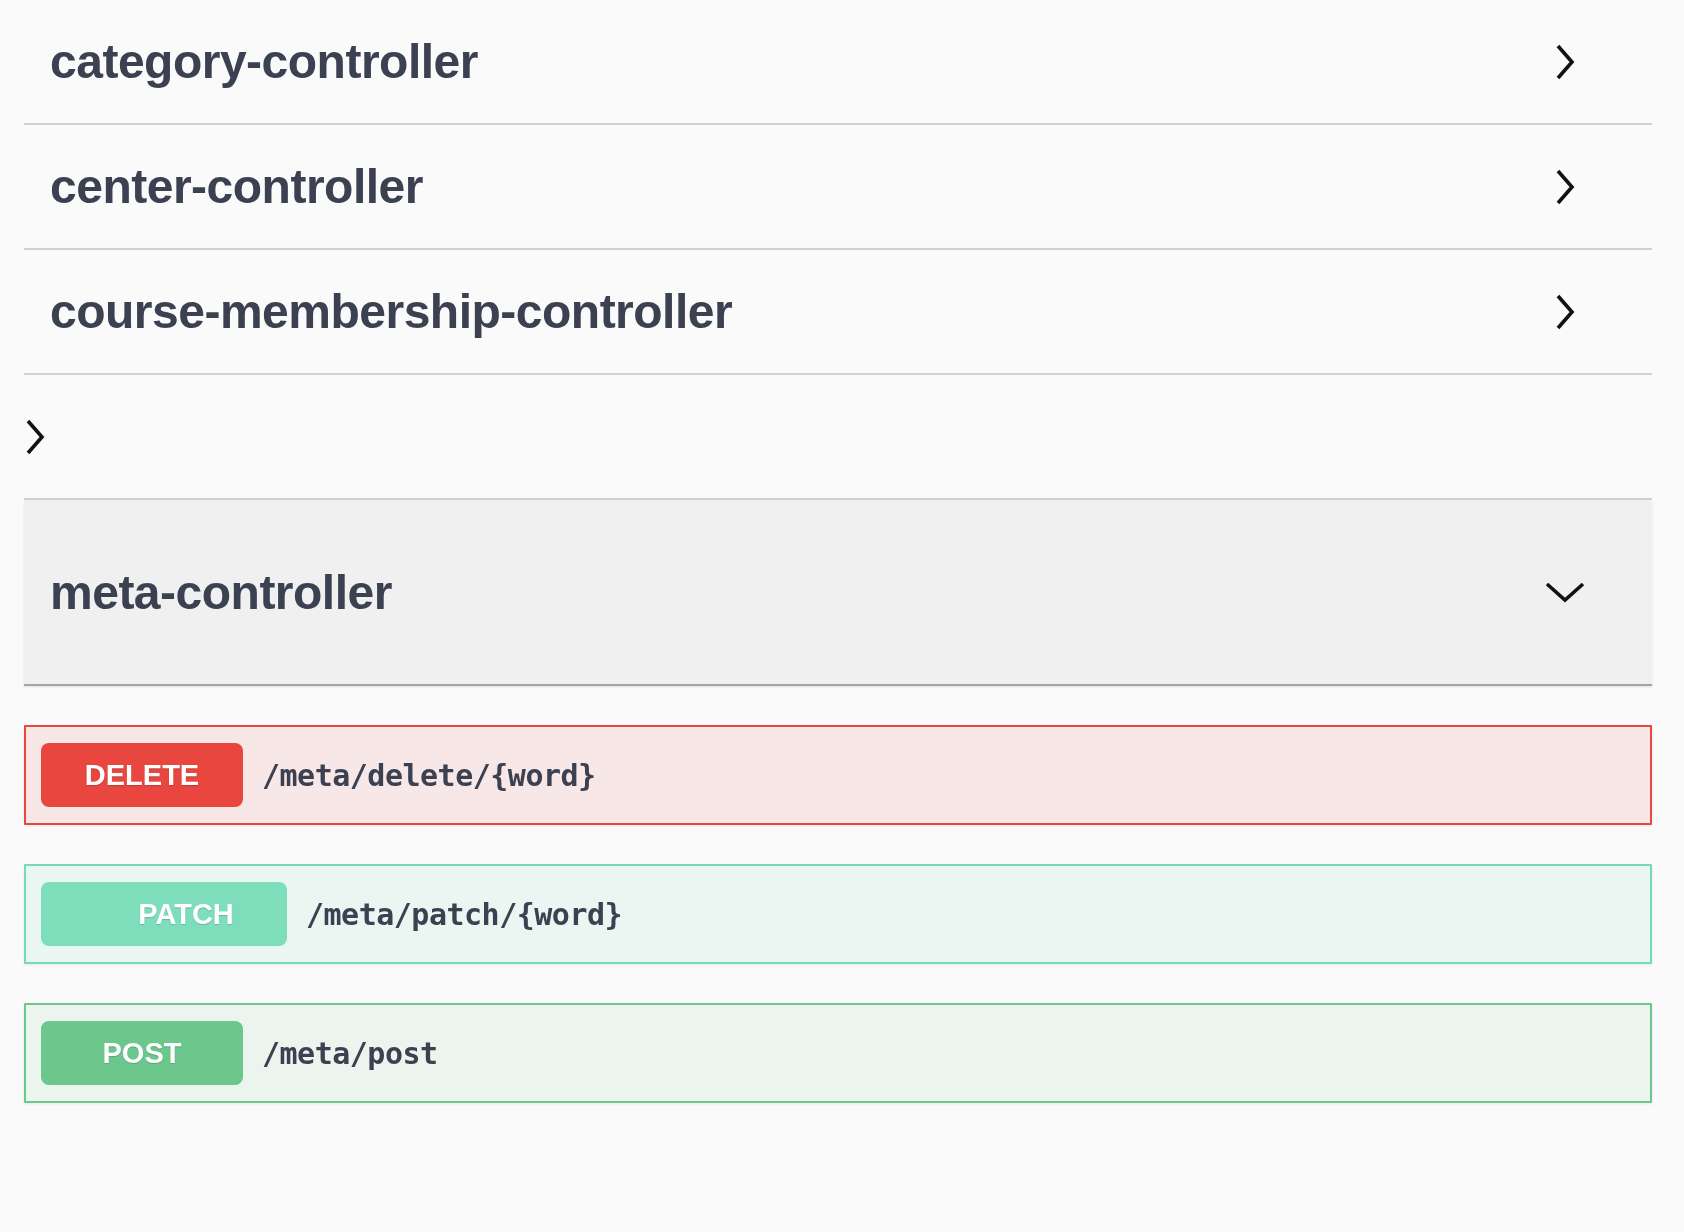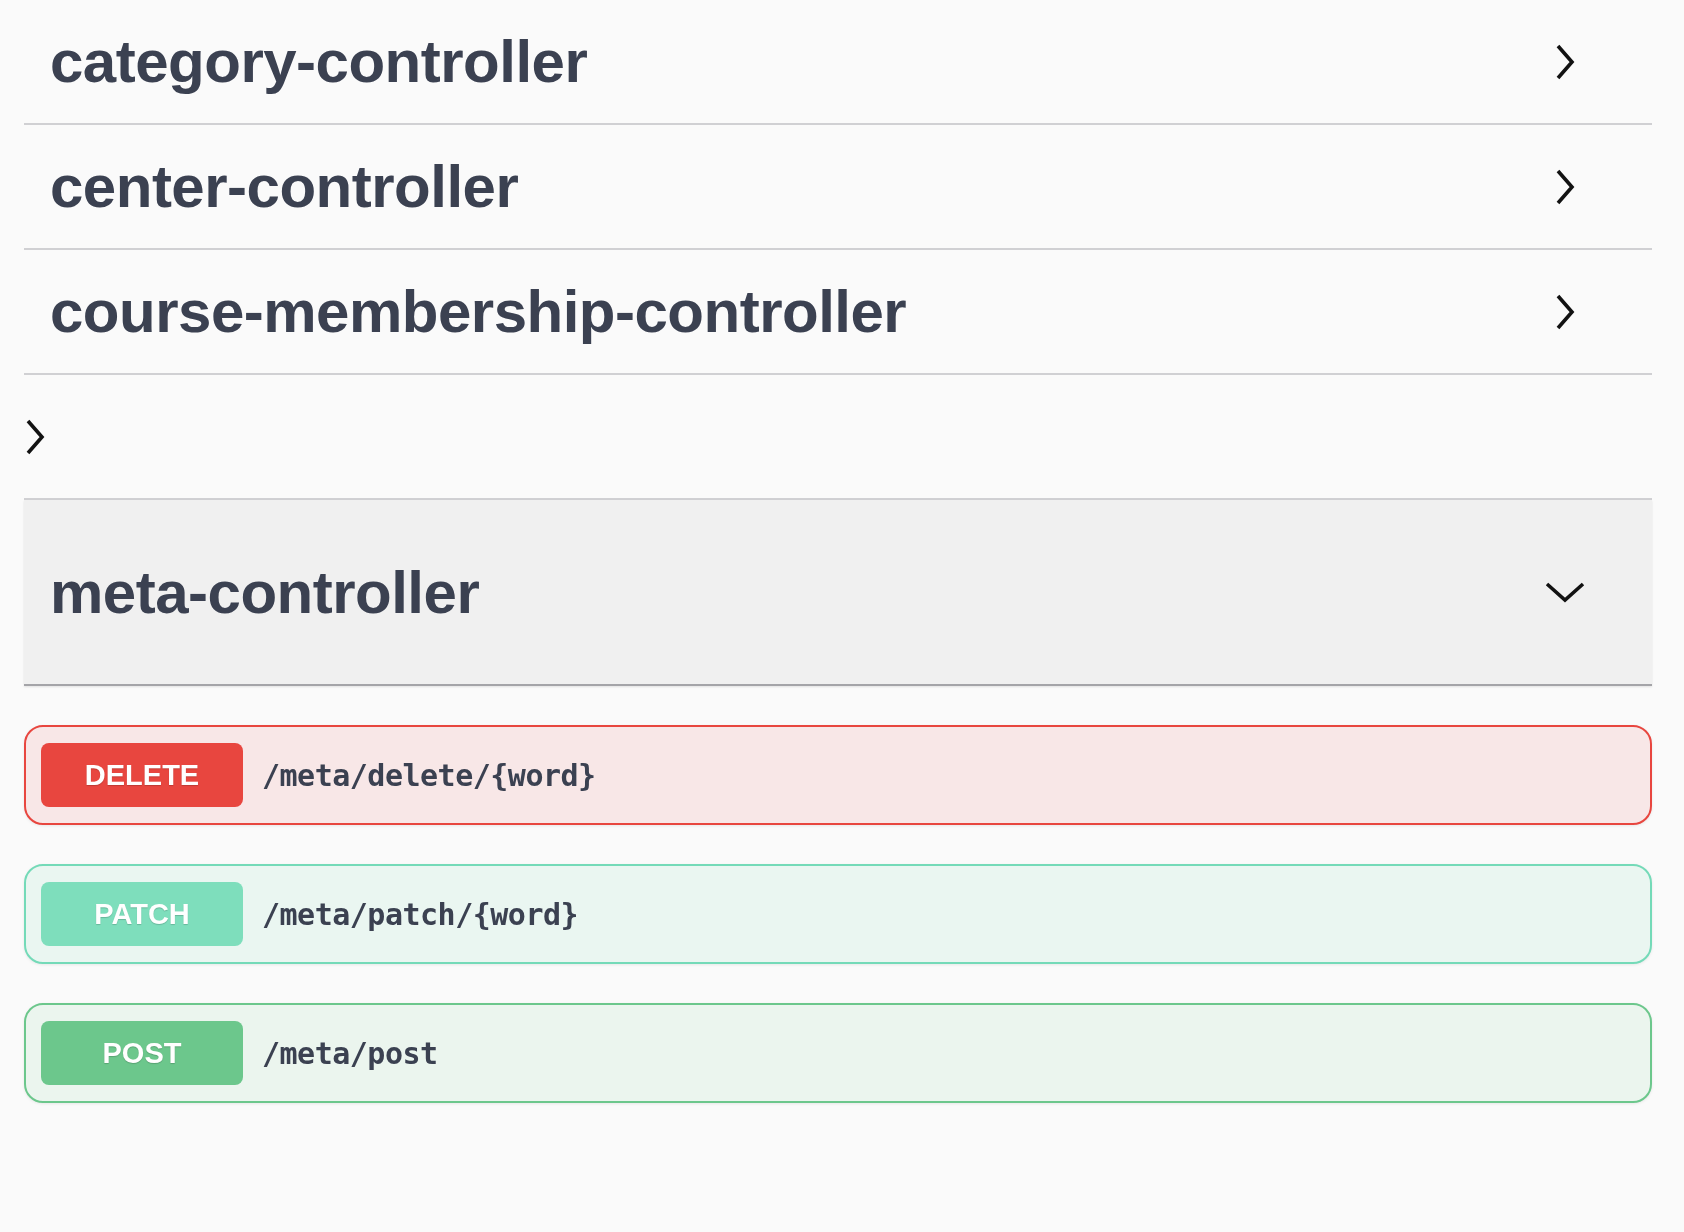--- a/index.html
+++ b/index.html
@@ -25,39 +25,39 @@
   }
   .tag-row.expanded{
     height:184px;
     background:#f0f0f0;
     border-bottom:2px solid #a4a4a8;
     box-shadow:0 1px 2px rgba(0,0,0,.10);
   }
   .tag-title{
     margin:0;
     padding-left:26px;
-    font-size:60px;
+    font-size:48px;
     font-weight:700;
     letter-spacing:-0.5px;
     color:#3b4151;
   }
   .chev{
     margin-right:76px;
     display:flex;
     align-items:center;
   }
   .chev-down{
     margin-right:64px;
   }
   
   .opblock{
     height:96px;
     margin-top:39px;
     border:2px solid;
-    border-radius:19px;
+    border-radius:1px;
     display:flex;
     align-items:center;
     padding-left:15px;
     box-sizing:content-box;
     box-shadow:0 1px 3px rgba(0,0,0,.08);
     cursor:pointer;
   }
   .opblock:first-of-type{margin-top:12px;}
   .badge{
     width:202px;
@@ -80,21 +80,21 @@
     font-size:30px;
     font-weight:700;
     color:#3b4151;
     letter-spacing:-0.5px;
   }
   .op-delete{background:#f8e7e7;border-color:#e8463f;}
   .op-delete .badge{background:#e8463f;}
   .op-get{background:#eaf1fb;border-color:#71a9f6;}
   .op-get .badge{background:#71a9f6;}
   .op-patch{background:#eaf6f1;border-color:#74dab8;}
-  .op-patch .badge{background:#7edebc;}
+  .op-patch .badge{background:#7edebc;padding-left:44px;}
   .op-post{background:#ebf5ee;border-color:#6cc78c;}
   .op-post .badge{background:#6cc78c;text-align:right;}
   svg{display:block;}
 </style>
 </head>
 <body>
 
 <div class="content">
 
   <div class="tag-row">

